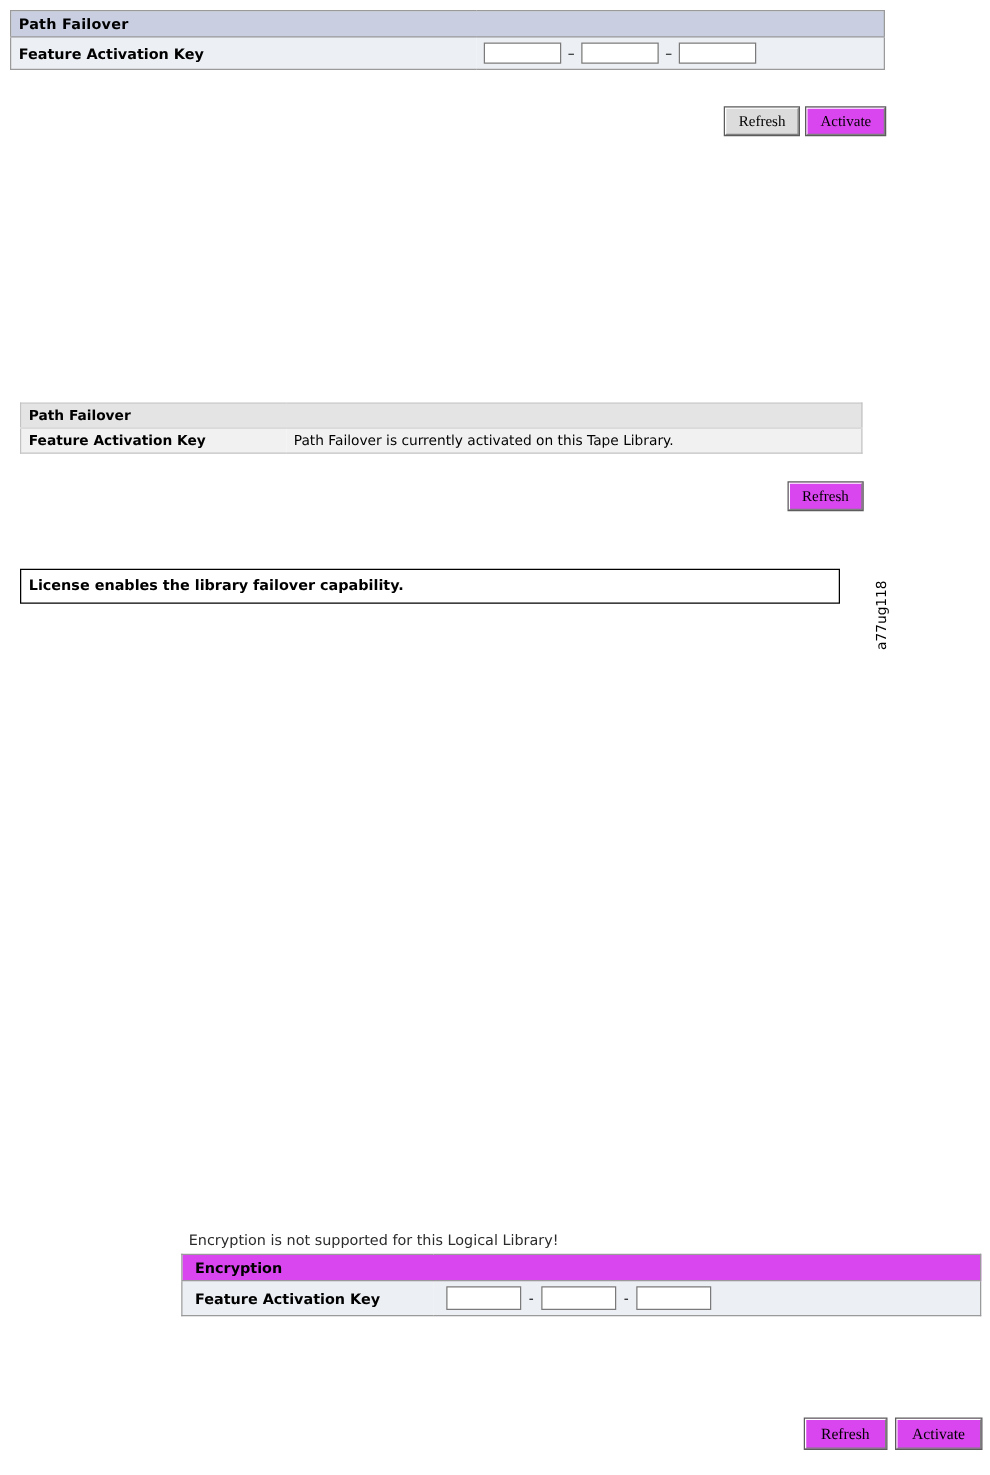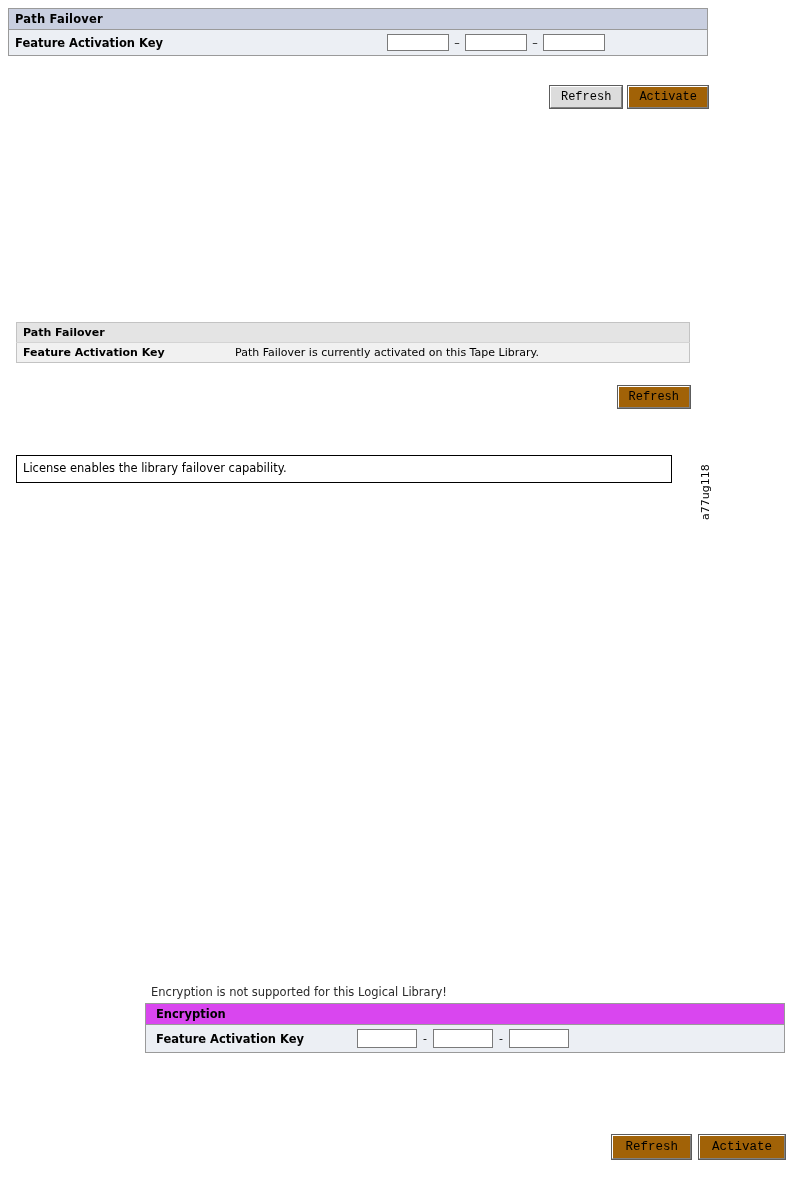--- a/index.html
+++ b/index.html
@@ -64,35 +64,35 @@
     display: inline-block;
     width: 16px;
     text-align: center;
     vertical-align: middle;
     color: #000;
     font-size: 11px;
   }
 
   
   .btn {
-    font-family: Liberation Mono, monospace;
+    font-family: Liberation Serif, serif;
     font-size: 12px;
     color: #000;
     background: #dcdcdc;
     border-top: 1px solid #ffffff;
     border-left: 1px solid #ffffff;
     border-right: 1px solid #808080;
     border-bottom: 1px solid #808080;
     outline: 1px solid #5c5c5c;
     padding: 2px 10px;
     cursor: pointer;
     line-height: 16px;
   }
   .btn-light {
-    background: #a16207;
+    background: #d946ef;
   }
   #panel1-buttons {
     position: absolute;
     left: 8px;
     top: 86px;
     width: 700px;
     text-align: right;
   }
   #panel1-buttons .btn { margin-left: 6px; }
 
@@ -136,20 +136,21 @@
   
   #notebox {
     position: absolute;
     left: 16px;
     top: 455px;
     width: 656px;
     border: 1px solid #000000;
     background: #ffffff;
     padding: 5px 6px 6px 6px;
     box-sizing: border-box;
+    font-weight: bold;
   }
   #notebox div {
     font-size: 11.5px;
     line-height: 15px;
     white-space: nowrap;
   }
 
   
   #figid {
     position: absolute;

